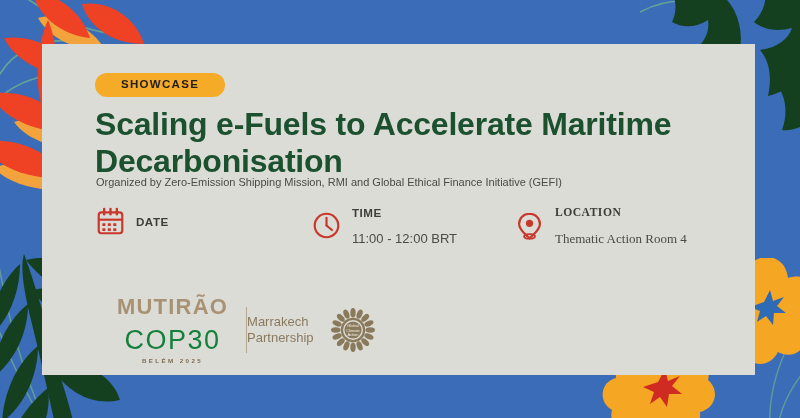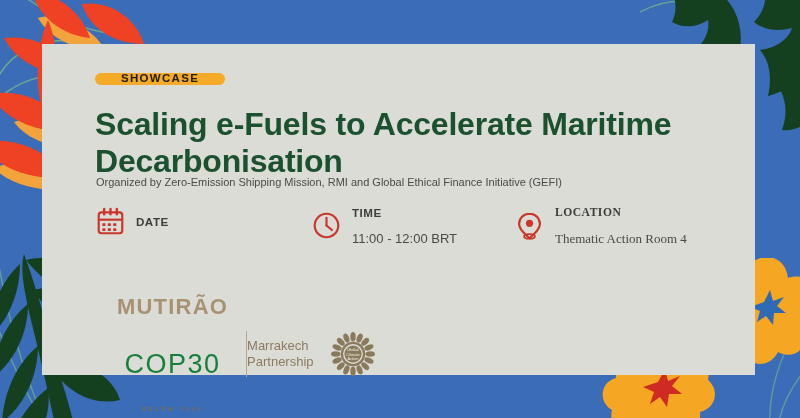--- a/index.html
+++ b/index.html
@@ -1,34 +1,34 @@
 <!DOCTYPE html>
 <html><head>
 <meta charset="utf-8">
 <style>
   html,body{margin:0;padding:0;}
   body{width:800px;height:418px;overflow:hidden;font-family:"Liberation Sans",sans-serif;background:#3a6cb8;}
   #banner{position:relative;width:800px;height:418px;background:#3a6cb8;overflow:hidden;}
   .deco{position:absolute;pointer-events:none;}
   #card{position:absolute;left:42px;top:44px;width:713px;height:331px;background:#dcdcd6;z-index:5;}
   #badge{position:absolute;left:53px;top:29px;background:#f5ab28;color:#23201c;font-size:11.5px;font-weight:bold;
-    letter-spacing:1.3px;padding:0 26px;border-radius:14px;line-height:1;}
+    letter-spacing:1.3px;padding:6px 26px;border-radius:14px;line-height:1;}
   #title{position:absolute;left:53px;top:62px;width:640px;color:#1c5130;font-size:32px;font-weight:bold;
     line-height:1.17;letter-spacing:-0.2px;}
   #subtitle{position:absolute;left:54px;top:131px;width:660px;color:#4a4a46;font-size:11px;line-height:1.3;}
   .detail{position:absolute;top:163px;display:flex;align-items:center;gap:11px;}
   #detail-date{left:54px;}
   #detail-time{left:270px;}
   #detail-location{left:473px;font-family:Liberation Serif, serif;}
   .det-ico{width:29px;height:29px;flex:0 0 29px;}
   .det-txt{display:flex;flex-direction:column;gap:13px;}
   .det-label{color:#3d3d39;font-size:11.6px;font-weight:bold;letter-spacing:.5px;line-height:1;}
   .det-value{color:#4a4a46;font-size:13px;line-height:1;}
   #logos{position:absolute;left:75px;top:252px;display:flex;align-items:center;gap:18px;}
-  #cop-logo{display:flex;flex-direction:column;align-items:center;line-height:1;gap:24px;}
+  #cop-logo{display:flex;flex-direction:column;align-items:center;line-height:1;}
   #mutirao{font-size:22px;font-weight:bold;letter-spacing:1.2px;color:#a89274;}
   #cop30{font-size:27px;font-weight:normal;letter-spacing:1.5px;color:#15803d;margin-top:9px;}
   #belem{font-size:6.2px;font-weight:bold;letter-spacing:2.4px;color:#7d6b52;margin-top:4px;}
   #mp-block{display:flex;align-items:center;gap:16px;padding-left:0;}
   #mp-text{font-size:13px;line-height:1.25;color:#8a7a60;}
   #gca-seal{width:46px;height:46px;flex:0 0 46px;}
 </style>
 </head>
 <body>
 

